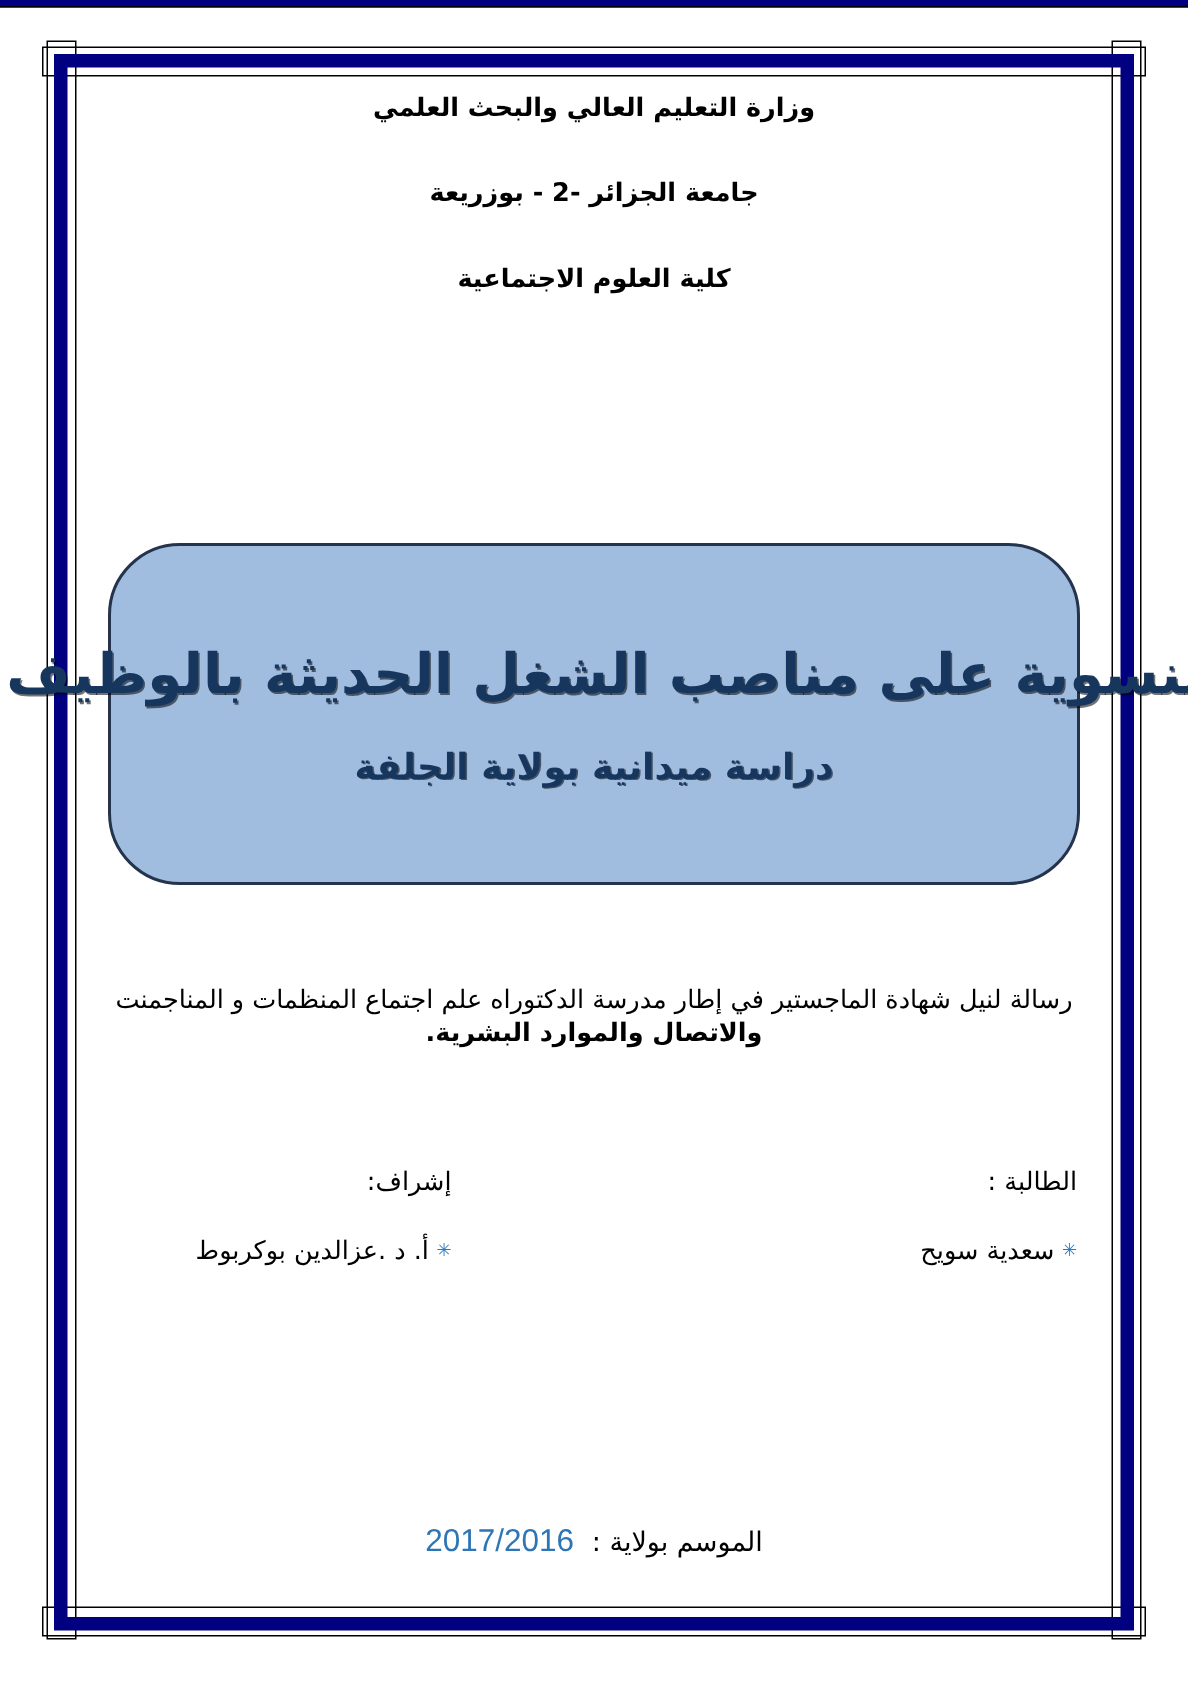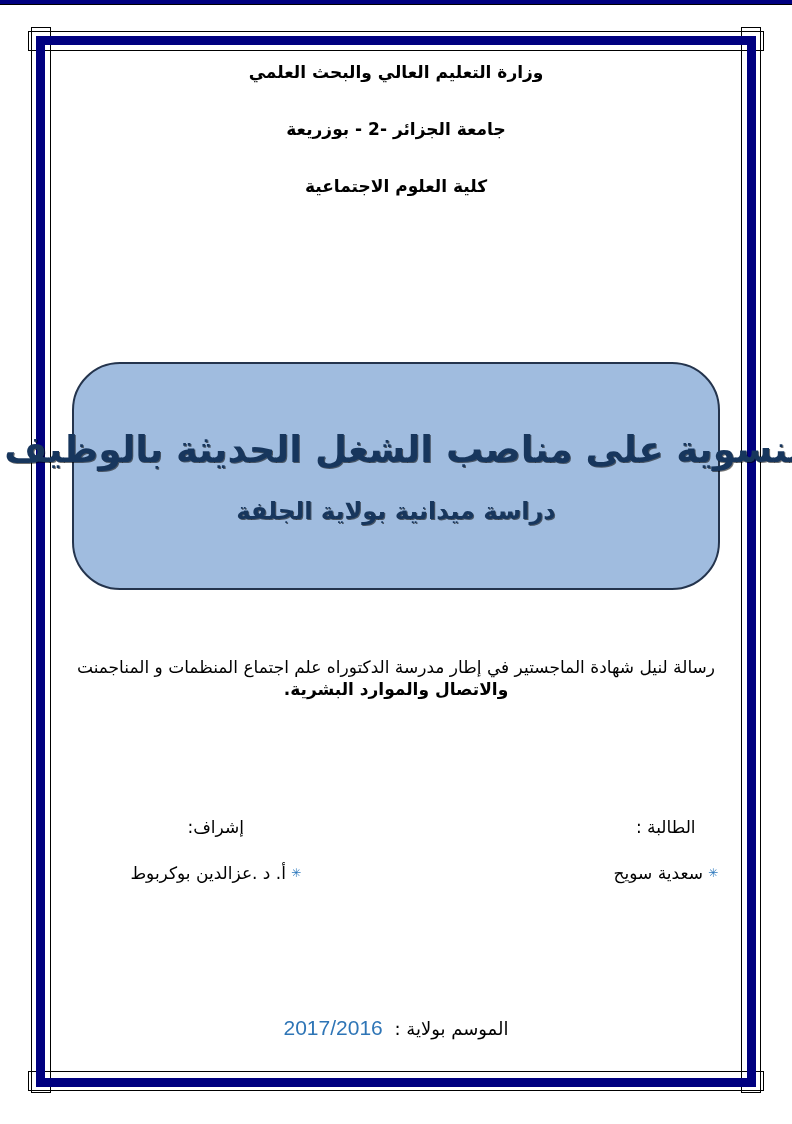--- a/index.html
+++ b/index.html
@@ -56,21 +56,21 @@
     color:var(--title-text);font-weight:bold;
     text-shadow:1px 1px 0 rgba(0,0,0,0.55);
   }
   .title-line.first{font-size:37px;}
   .title-line.second{font-size:24px;text-align:center;}
 
   .desc{font-size:17px;}
   .desc.l1{top:622px;margin-top:35px;}
   .desc.l2{top:679px;font-weight:bold;}
 
-  .person-block{position:absolute;top:817px;text-align:center;direction:rtl;}
+  .person-block{position:absolute;top:778px;text-align:right;direction:rtl;}
   .person-block.student{right:74px;margin-left:24px;}
   .person-block.supervisor{right:491px;}
   .person-label{font-size:17px;color:#000;}
   .person-name{margin-top:26px;font-size:17px;color:#000;white-space:nowrap;}
   .star{color:var(--star-blue);font-size:12px;margin-inline-end:5px;position:relative;top:-2px;}
 
   .footer-line{top:1016px;direction:rtl;font-size:18px;color:#000;}
   .year{
     color:var(--accent-blue);
     font-family:"Liberation Sans",sans-serif;

